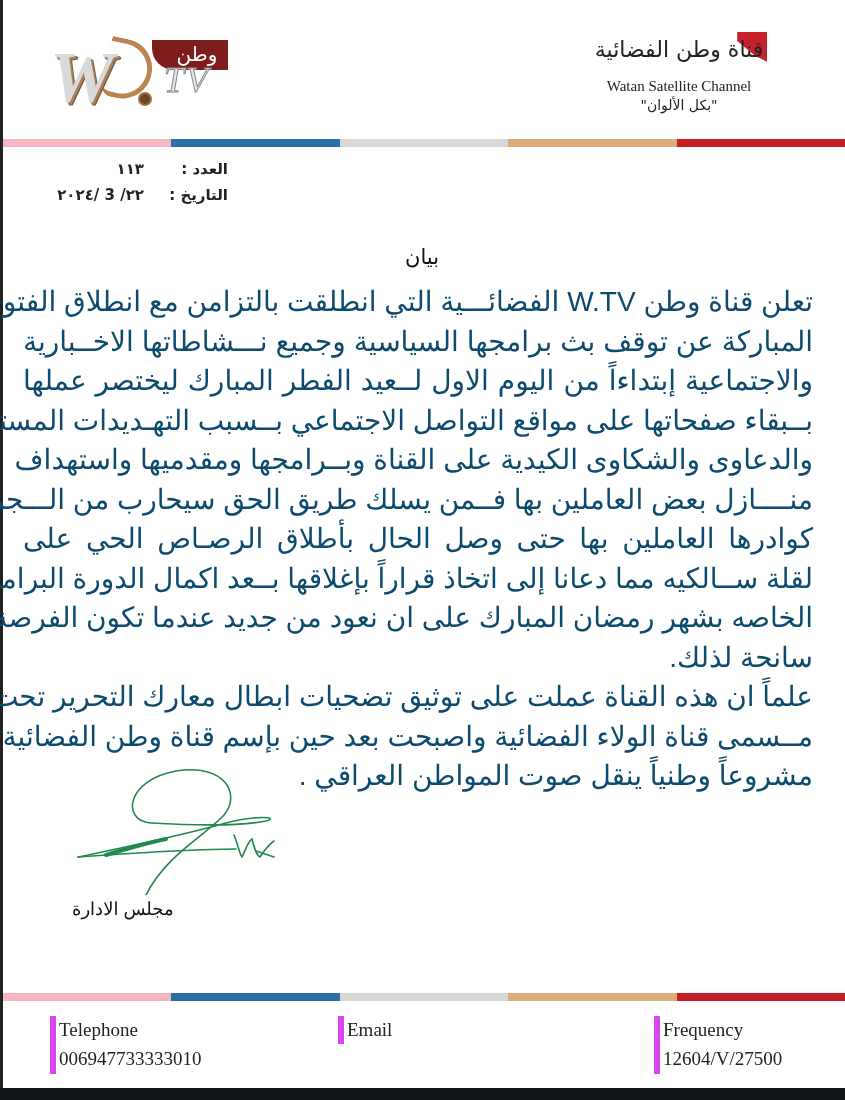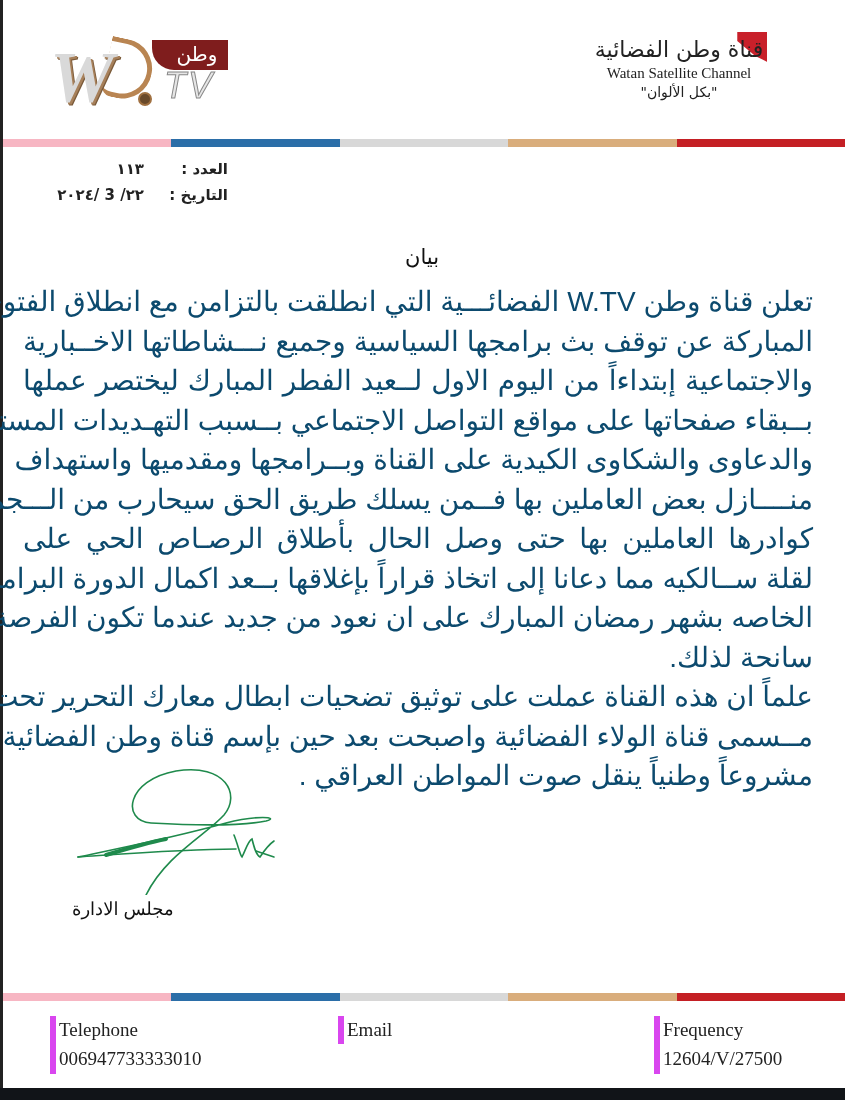--- a/index.html
+++ b/index.html
@@ -11,28 +11,28 @@
 
   
   .logo { position: absolute; left: 44px; top: 36px; width: 190px; height: 80px; }
   .logo-w { position: absolute; left: 6px; top: 6px; font-family: "Liberation Serif", serif; font-weight: bold; font-style: italic;
             font-size: 72px; line-height: 70px; color: #d9d9d9;
             text-shadow: 2px 2px 0 #a7805a, 3px 3px 0 #7a5a3a; letter-spacing: -6px; }
   .logo-heart { position: absolute; left: 62px; top: 4px; width: 46px; height: 60px; border: 5px solid #b98552; border-left: none; border-radius: 0 30px 30px 10px; transform: rotate(12deg); }
   .logo-dot { position: absolute; left: 94px; top: 56px; width: 14px; height: 14px; border-radius: 50%; background: #6a4a2a; border: 2px solid #a07040; }
   .logo-badge { position: absolute; left: 108px; top: 4px; width: 76px; height: 30px; background: #7f1d1d; border-radius: 0 0 0 22px; color: #fff;
                 font-size: 20px; line-height: 28px; text-align: center; direction: rtl; padding-left: 14px; }
-  .logo-tv { position: absolute; left: 120px; top: 32px; font-family: Liberation Sans, sans-serif; font-style: italic; font-size: 36px; line-height: 36px;
+  .logo-tv { position: absolute; left: 120px; top: 26px; font-family: Liberation Serif, serif; font-style: italic; font-size: 36px; line-height: 36px;
              color: #e6e6e6; -webkit-text-stroke: 1px #888; letter-spacing: 2px; }
 
   .brand { position: absolute; right: 56px; top: 36px; width: 220px; text-align: center; }
   .brand-ar { direction: rtl; font-size: 22px; line-height: 28px; color: #222; position: relative; display: inline-block; }
   .brand-ar .accent { position: absolute; right: -4px; top: -4px; width: 30px; height: 30px; background: #c8202a; clip-path: polygon(0 0, 100% 0, 100% 100%, 60% 80%, 0 30%); z-index: 0; }
   .brand-ar span.txt { position: relative; z-index: 1; }
-  .brand-en { font-family: "Liberation Serif", serif; font-size: 15px; line-height: 16px; color: #222; margin-top: 1px; }
+  .brand-en { font-family: "Liberation Serif", serif; font-size: 15px; line-height: 16px; color: #222; margin-top: 14px; }
   .brand-slogan { direction: rtl; font-size: 14px; line-height: 18px; color: #222; margin-top: 2px; }
 
   
   .stripe { position: absolute; left: 3px; width: 842px; height: 8px; display: flex; }
   .stripe div { flex: 1; height: 100%; }
   .stripe-top { top: 139px; }
   .stripe-bottom { top: 993px; }
 
   
   .ref { position: absolute; left: 48px; top: 160px; width: 180px; direction: rtl; font-weight: bold; font-size: 15px; color: #222; }

